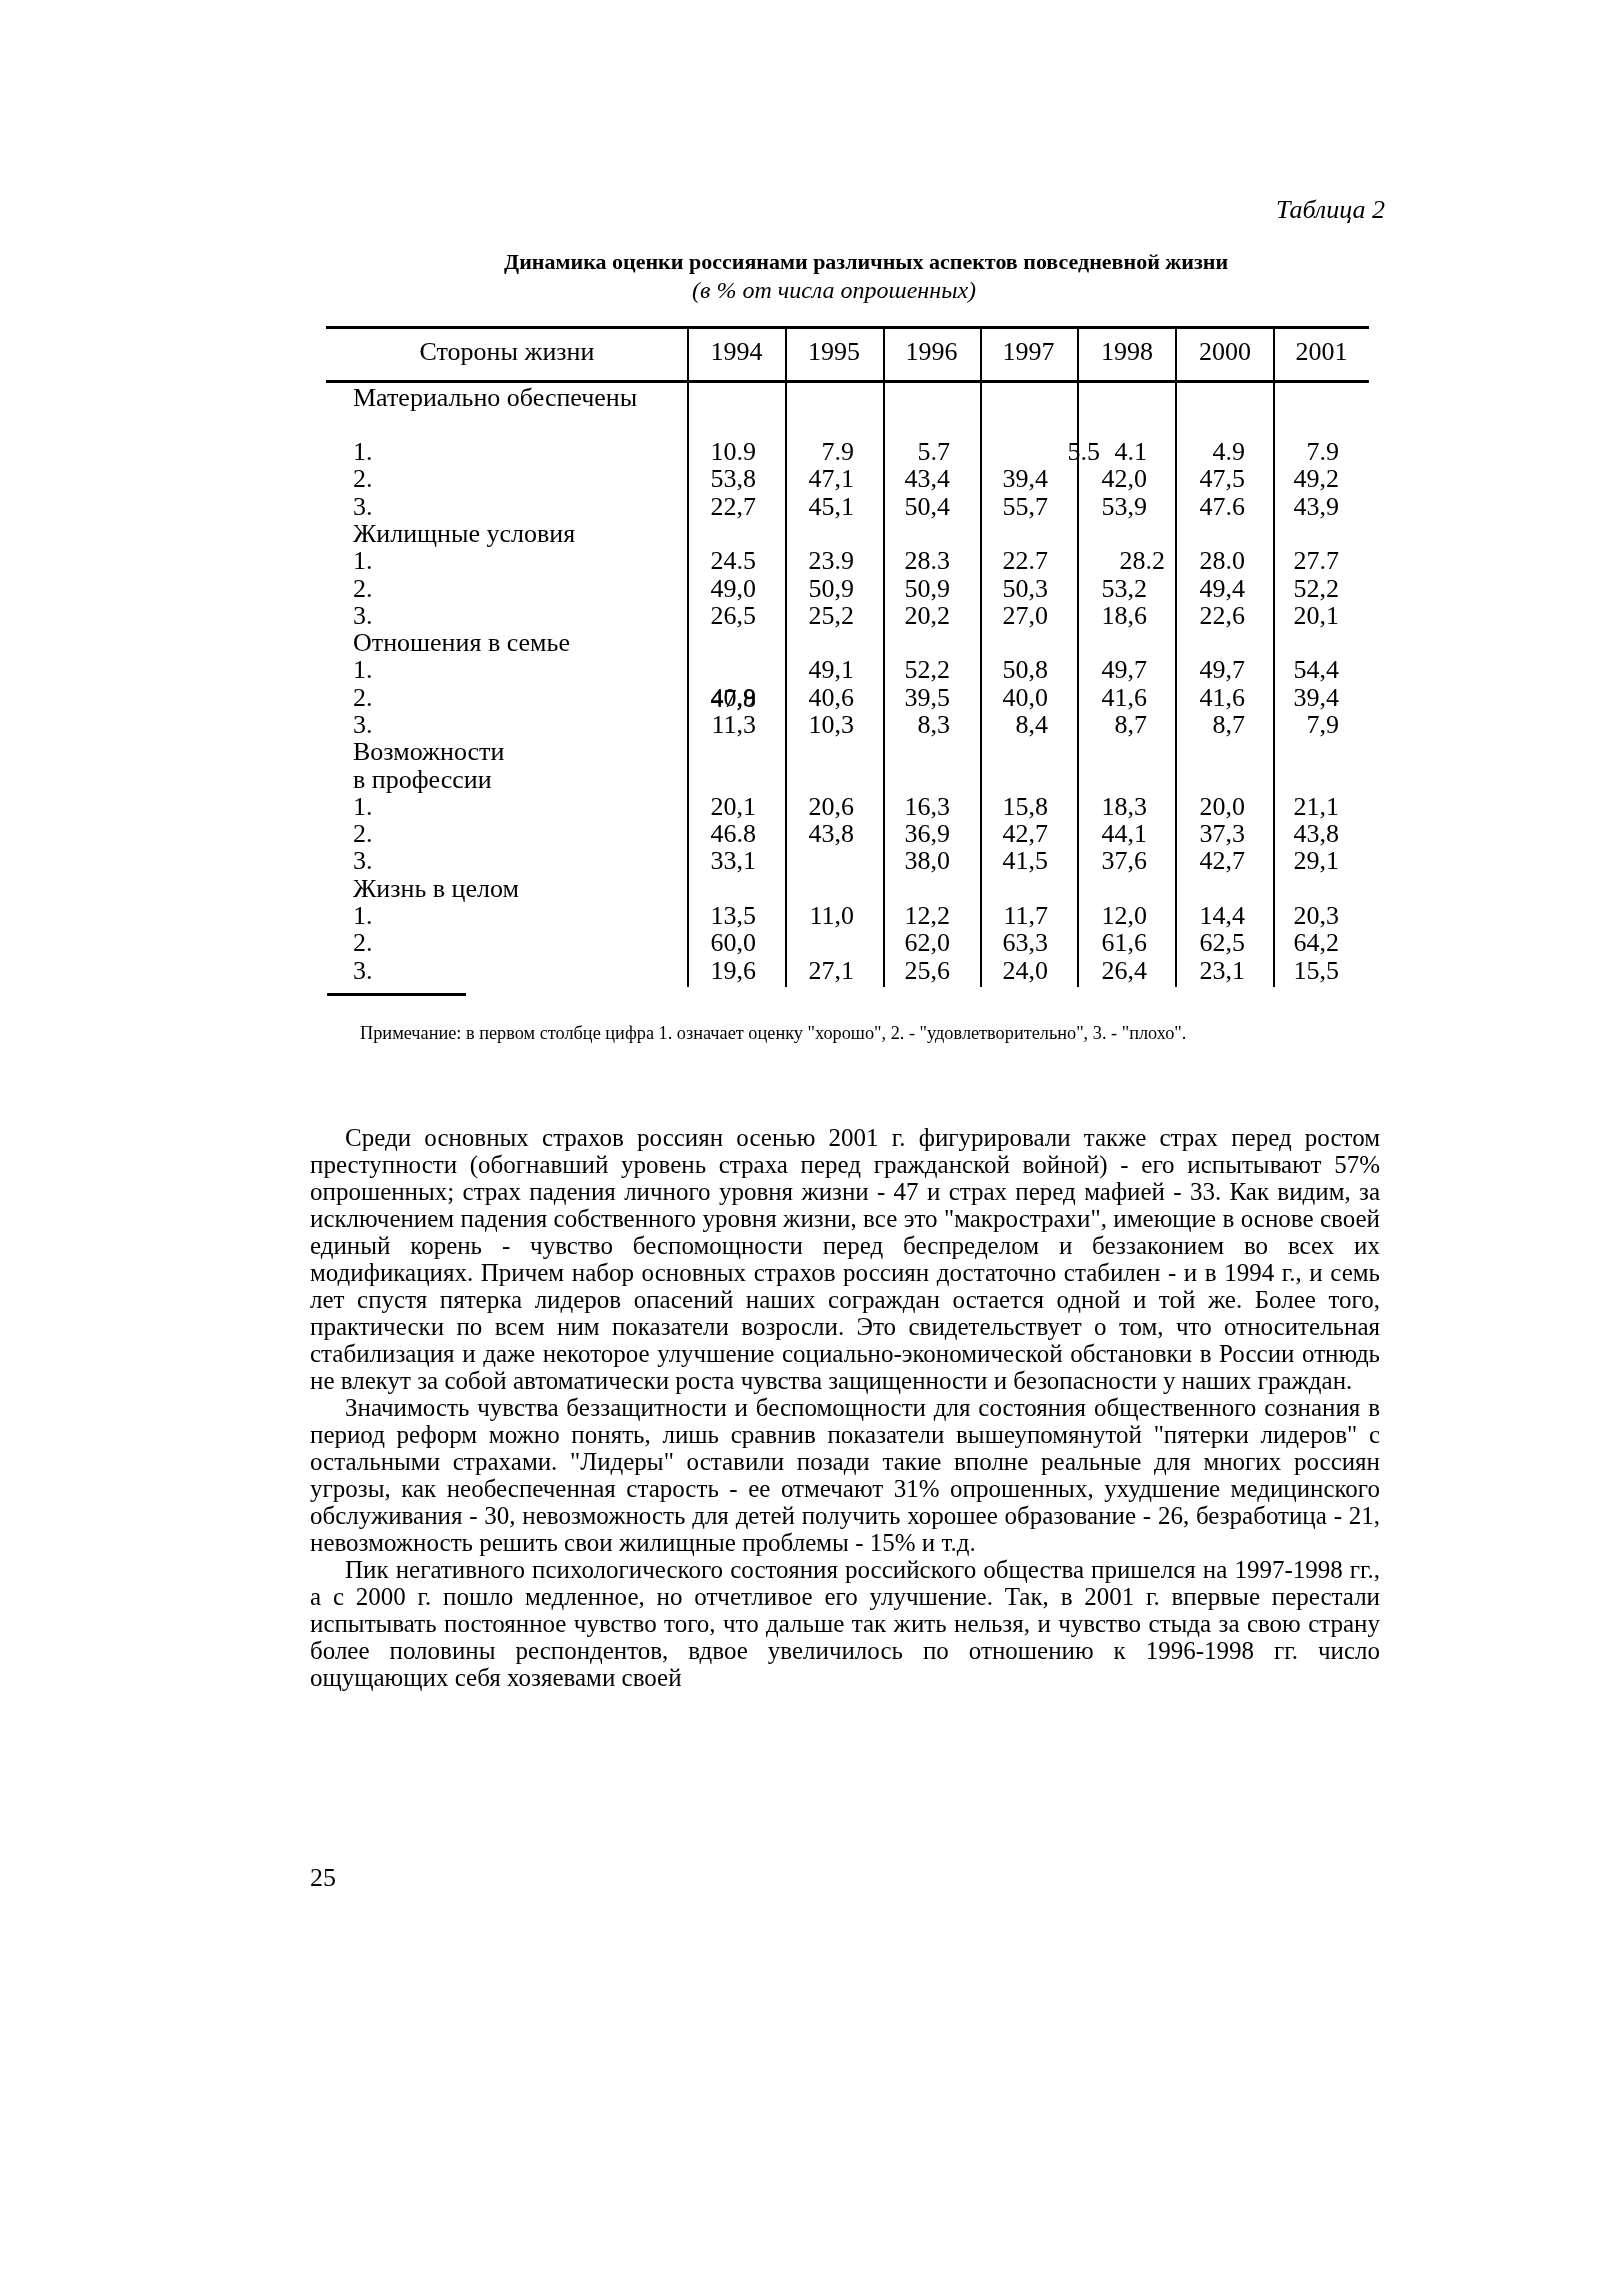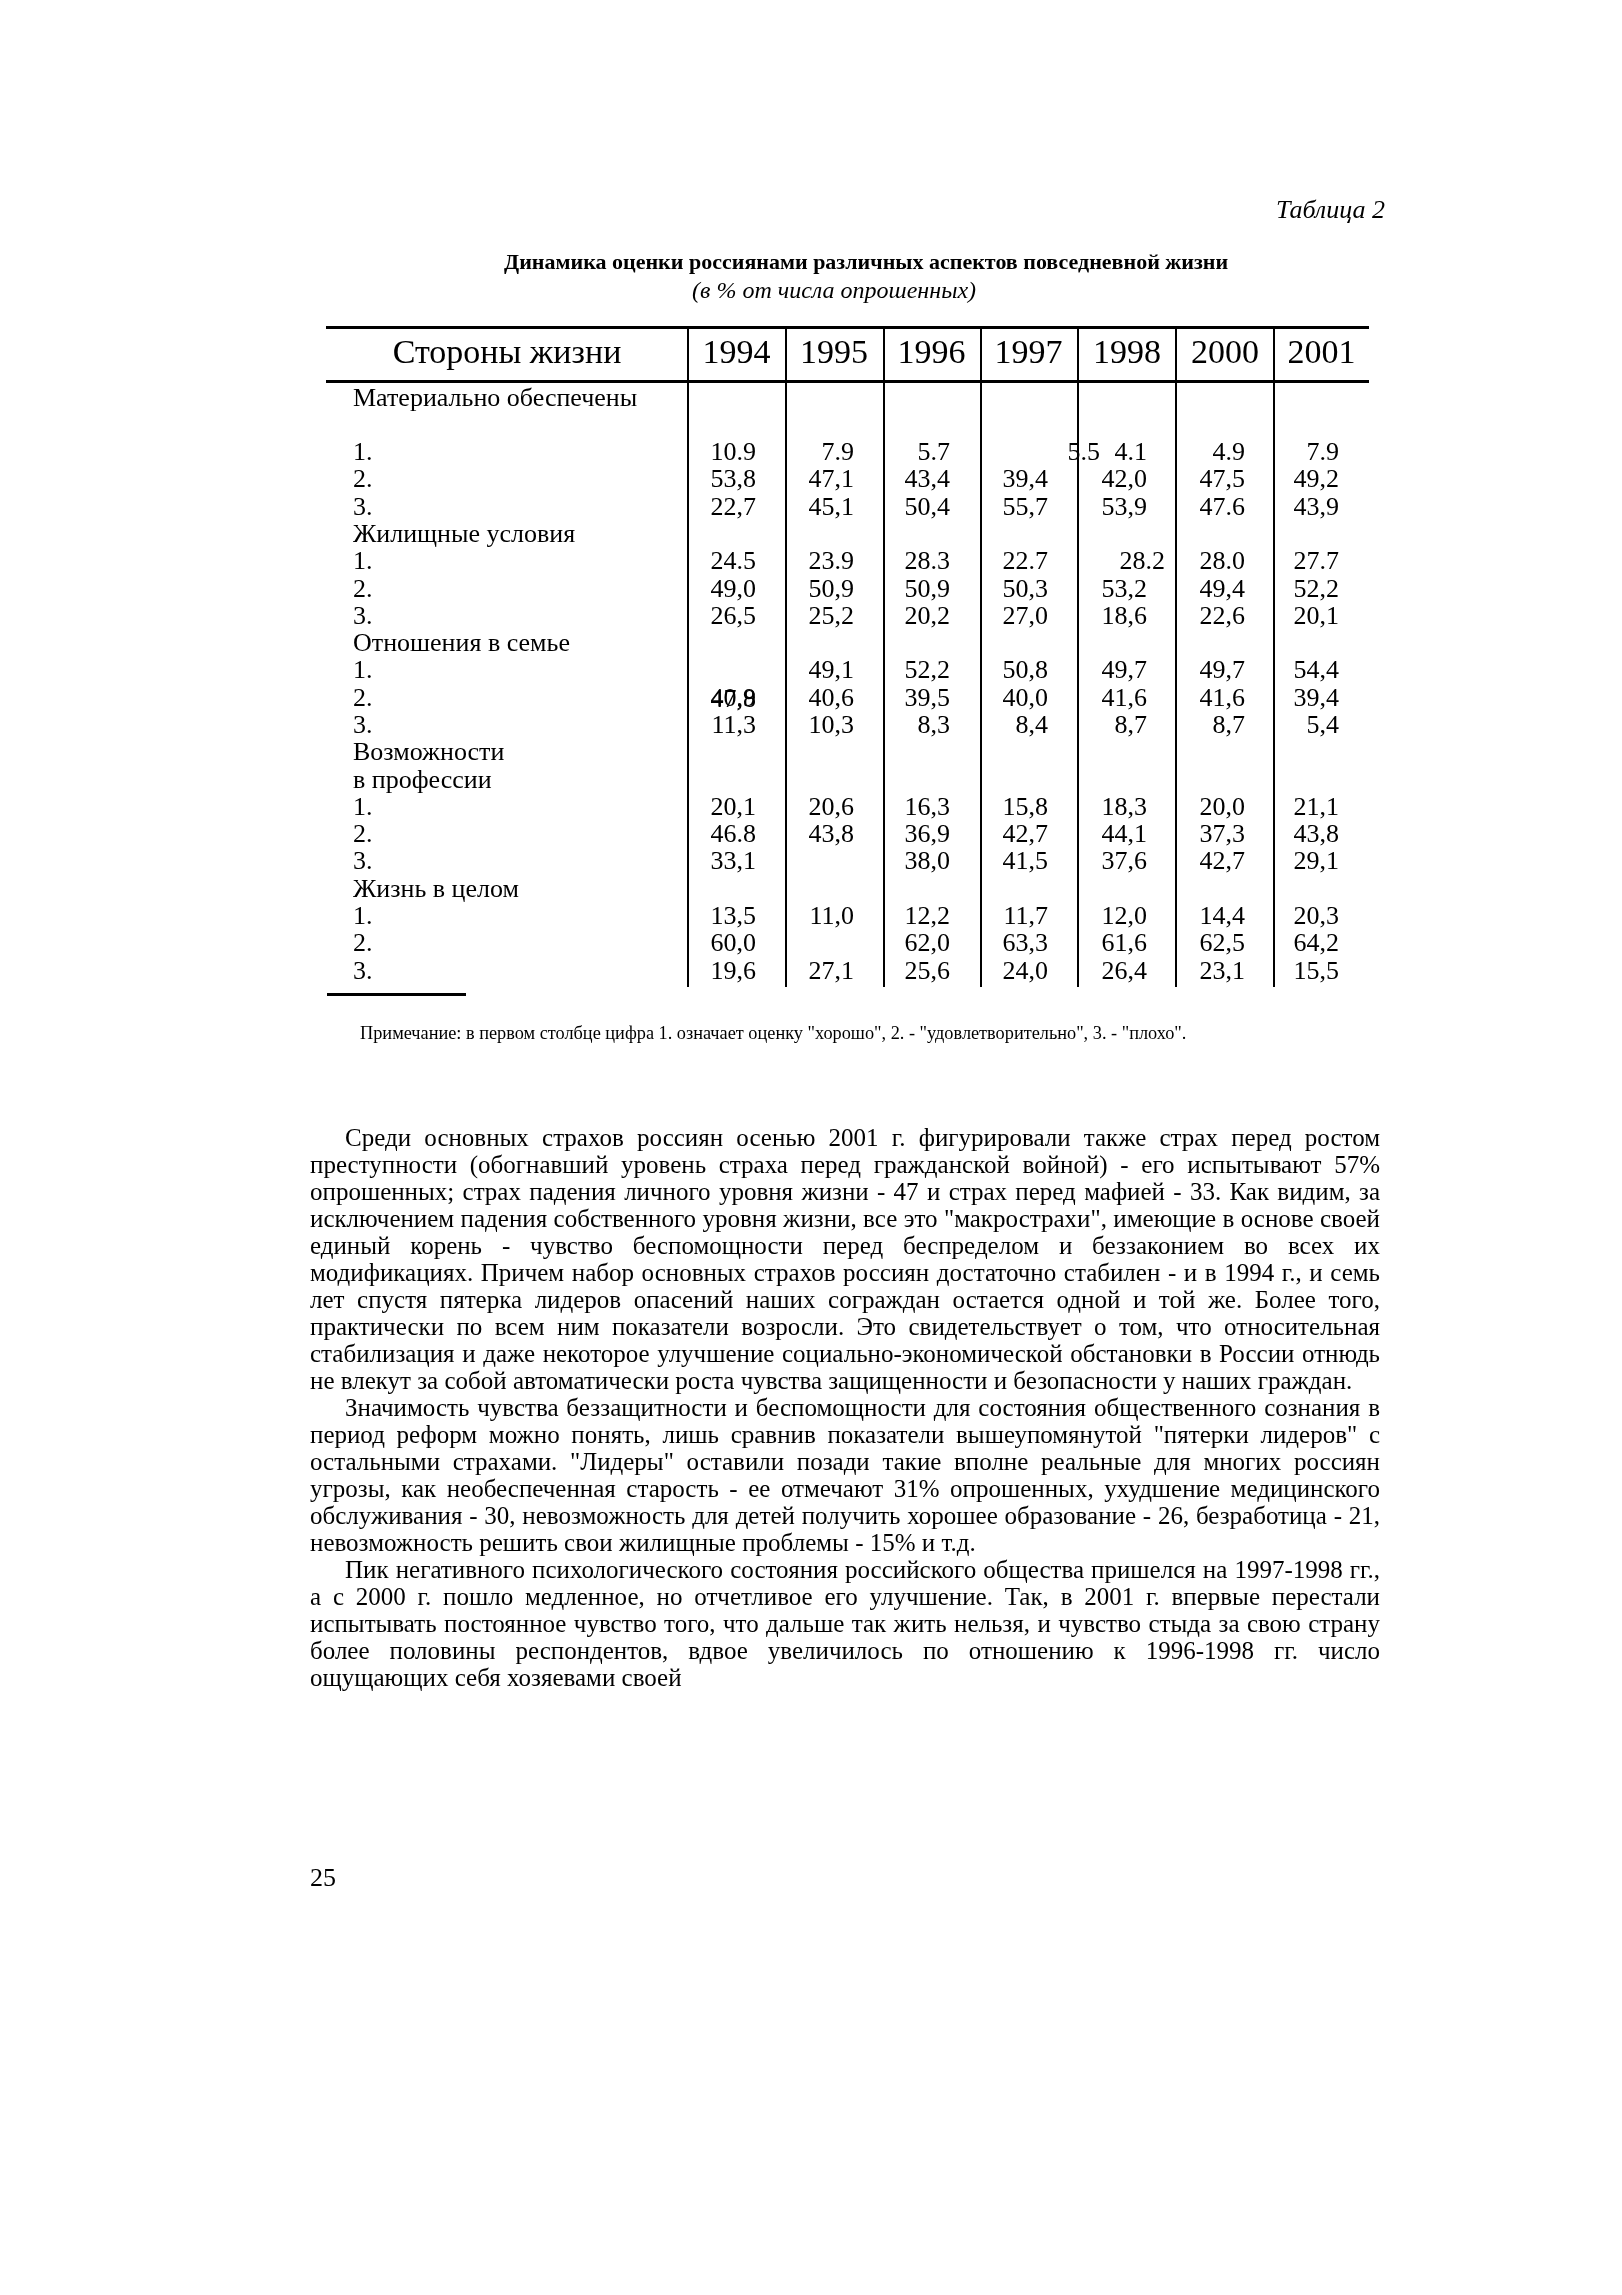--- a/index.html
+++ b/index.html
@@ -4,21 +4,21 @@
 <style>
   html, body { margin:0; padding:0; background:#ffffff; }
   body { width:1622px; height:2295px; position:relative; overflow:hidden; color:#000;
          font-family:"Liberation Serif", "DejaVu Serif", serif; }
   .abs { position:absolute; white-space:nowrap; }
   #table-label { right:237px; top:195px; font-size:26px; font-style:italic; }
   #table-title { left:504px; top:249px; font-size:22px; font-weight:bold; }
   #table-subtitle { left:692px; top:277px; font-size:24px; font-style:italic; }
   .rule { position:absolute; background:#000; }
   .vline { position:absolute; width:2px; background:#000; }
-  .hdr { position:absolute; top:327px; height:49px; line-height:49px; font-size:34px; text-align:center; }
+  .hdr { position:absolute; top:327px; height:49px; line-height:49px; font-size:26px; text-align:center; }
   .cell-label { position:absolute; font-size:26px; left:353px; white-space:nowrap; }
   .cell-num { position:absolute; font-size:26px; text-align:right; white-space:nowrap; }
   #note { position:absolute; left:327px; top:1019px; width:1021px; font-size:18.3px; line-height:28px; text-indent:33px; }
   #body-text { position:absolute; left:310px; top:1124px; width:1070px; font-size:25px; line-height:27px; text-align:justify; }
   #body-text p { margin:0; text-indent:35px; }
   #page-number { left:310px; top:1863px; font-size:26px; }
 </style>
 </head>
 <body>
 
@@ -112,21 +112,21 @@
     <div class="cell-num" style="top: 683px; left: 1078px; width: 69px;">41,6</div>
     <div class="cell-num" style="top: 683px; left: 1176px; width: 69px;">41,6</div>
     <div class="cell-num" style="top: 683px; left: 1274px; width: 65px;">39,4</div>
     <div class="cell-label" style="top: 710px;">3.</div>
     <div class="cell-num" style="top: 710px; left: 688px; width: 68px;">11,3</div>
     <div class="cell-num" style="top: 710px; left: 785px; width: 69px;">10,3</div>
     <div class="cell-num" style="top: 710px; left: 883px; width: 67px;">8,3</div>
     <div class="cell-num" style="top: 710px; left: 980px; width: 68px;">8,4</div>
     <div class="cell-num" style="top: 710px; left: 1078px; width: 69px;">8,7</div>
     <div class="cell-num" style="top: 710px; left: 1176px; width: 69px;">8,7</div>
-    <div class="cell-num" style="top: 710px; left: 1274px; width: 65px;">5,4</div>
+    <div class="cell-num" style="top: 710px; left: 1274px; width: 65px;">7,9</div>
     <div class="cell-label" style="top: 737px;">Возможности</div>
     <div class="cell-label" style="top: 765px;">в профессии</div>
     <div class="cell-label" style="top: 792px;">1.</div>
     <div class="cell-num" style="top: 792px; left: 688px; width: 68px;">20,1</div>
     <div class="cell-num" style="top: 792px; left: 785px; width: 69px;">20,6</div>
     <div class="cell-num" style="top: 792px; left: 883px; width: 67px;">16,3</div>
     <div class="cell-num" style="top: 792px; left: 980px; width: 68px;">15,8</div>
     <div class="cell-num" style="top: 792px; left: 1078px; width: 69px;">18,3</div>
     <div class="cell-num" style="top: 792px; left: 1176px; width: 69px;">20,0</div>
     <div class="cell-num" style="top: 792px; left: 1274px; width: 65px;">21,1</div>

